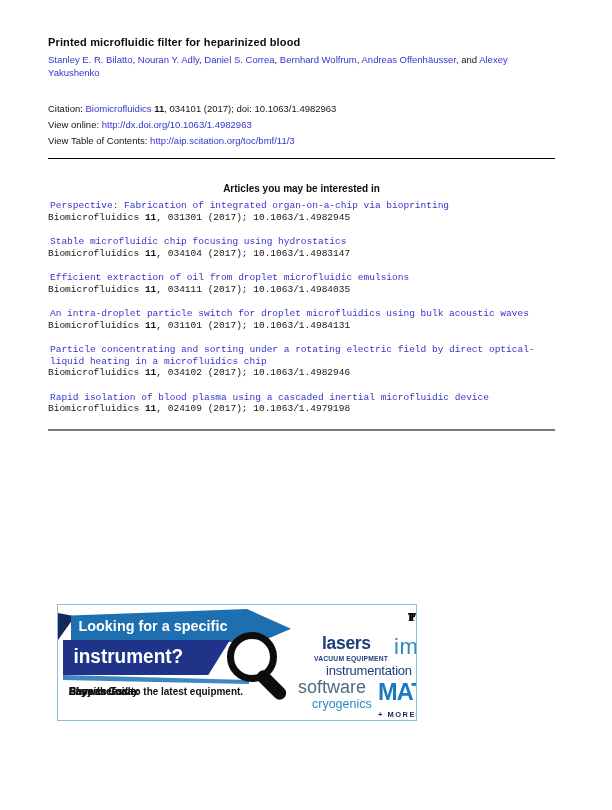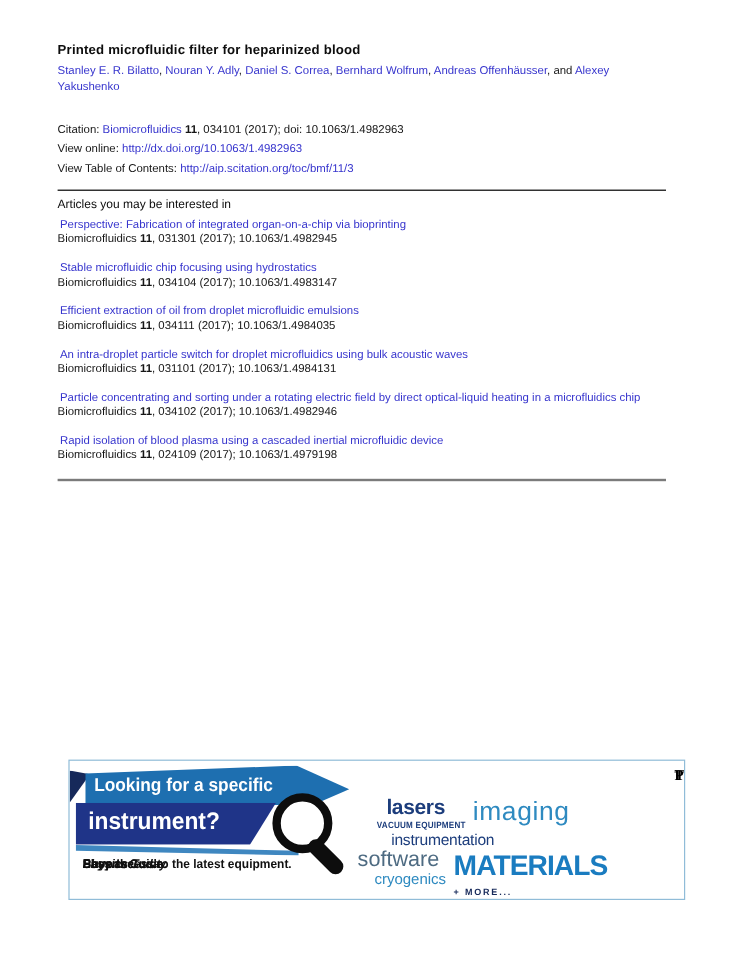--- a/index.html
+++ b/index.html
@@ -14,27 +14,27 @@
     font-family:"Liberation Sans", sans-serif; color:var(--text);
   }
   .doc{position:absolute;left:48px;top:36px;width:507px;}
   .title{font-size:11px;font-weight:bold;color:var(--ink);letter-spacing:.15px;line-height:13px;}
   .authors{font-size:9.5px;line-height:13px;margin-top:4px;max-width:502px;}
   .lnk{color:var(--link);cursor:pointer;text-decoration:none;}
   .cite-block{margin-top:22px;font-size:9.5px;}
   .cite-block p{line-height:16px;}
   .rule-black{border:none;border-top:1.6px solid #000;margin-top:9px;width:507px;}
   .rule-gray{border:none;border-top:2.4px solid var(--rule_gray);margin-top:14px;width:507px;}
-  .sec-head{margin-top:6px;font-size:10px;font-weight:normal;line-height:12px;color:var(--ink);}
-  .articles{margin-top:5px;}
+  .sec-head{margin-top:24px;font-size:10px;font-weight:bold;line-height:12px;color:var(--ink);text-align:center;}
+  .articles{margin-top:5px;font-family:Liberation Mono, monospace;}
   .article{margin-bottom:13px;font-size:9.5px;line-height:11.5px;}
   .article .atitle{padding-left:2px;}
   .banner{
-    position:absolute;left:57px;top:604px;width:514px;height:117px;
-    border:1px solid var(--banner_border);background:#fff;overflow:hidden;cursor:pointer;margin-top:29px;
+    position:absolute;left:57px;top:604px;width:360px;height:117px;
+    border:1px solid var(--banner_border);background:#fff;overflow:hidden;cursor:pointer;
   }
   .banner *{position:absolute;}
   .fold{left:0;top:8px;width:17px;height:27px;background:var(--ribbon_fold);
     clip-path:polygon(0 0,100% 12%,0 100%);}
   .ribbon1{left:13px;top:4px;width:220px;height:33px;background:var(--ribbon_blue);
     clip-path:polygon(0 20%,80% 0%,100% 60%,86% 100%,0 100%);}
   .ribbon1 span{position:static;display:block;padding-left:8px;line-height:33px;
     color:#fff;font-weight:bold;font-size:15.5px;transform:scaleX(.93);transform-origin:left;white-space:nowrap;}
   .ribbon2{left:5px;top:35px;width:167px;height:35px;background:var(--ribbon_navy);
     clip-path:polygon(0 0,100% 0,87% 100%,0 100%);}

